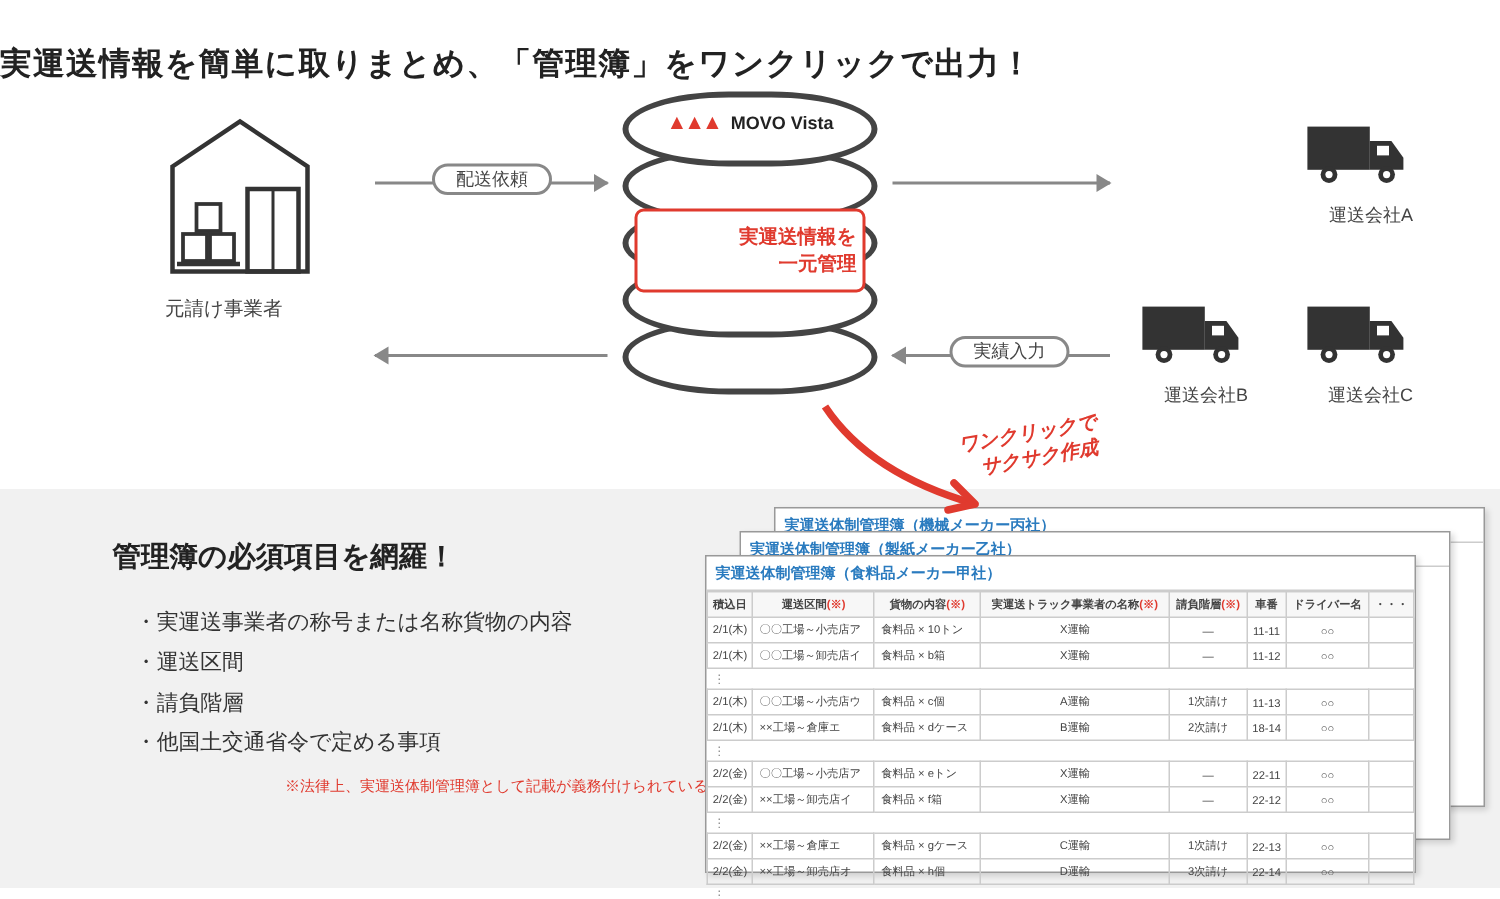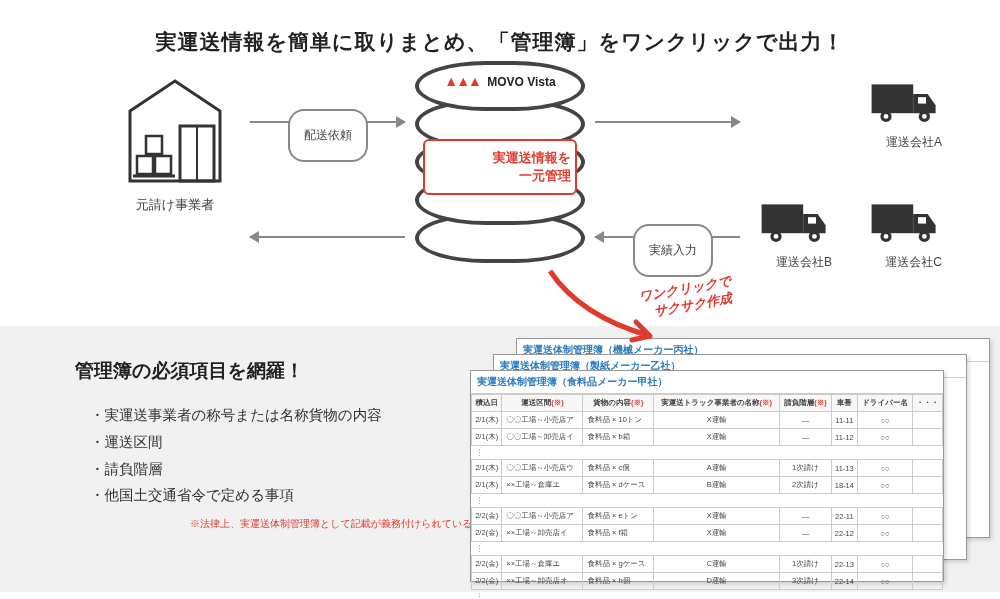--- a/index.html
+++ b/index.html
@@ -1,19 +1,19 @@
 <!DOCTYPE html>
 <html><head>
 <meta charset="utf-8">
 <style>
 * { box-sizing: border-box; margin: 0; padding: 0; }
 body { font-family: "Hiragino Sans", "Meiryo", sans-serif; background: #fff; width: 1000px; height: 599px; position: relative; overflow: hidden; }
-.headline { text-align: center; font-size: 21px; font-weight: 700; padding: 28px 0 10px; color: #222; letter-spacing: 1px; }
+.headline { text-align: left; font-size: 21px; font-weight: 700; padding: 28px 0 10px; color: #222; letter-spacing: 1px; }
 .top { position: relative; height: 260px; }
-.warehouse { position: absolute; left: 110px; top: 10px; width: 130px; text-align: center; }
+.warehouse { position: absolute; left: 110px; top: 10px; width: 130px; text-align: left; }
 .warehouse svg { width: 100px; height: 110px; }
 .contractor-label { font-size: 13px; margin-top: 6px; color: #444; }
 .db { position: absolute; left: 410px; top: -5px; width: 180px; text-align: center; }
 .db-stack { position: relative; width: 170px; height: 190px; margin: 0 auto; }
 .disk { position: absolute; left: 0; width: 170px; height: 50px; border: 4px solid #444; border-radius: 50%/60%; background: #fff; }
 .d0 { top: 0; z-index: 5; }
 .d1 { top: 38px; z-index: 4; }
 .d2 { top: 76px; z-index: 3; }
 .d3 { top: 114px; z-index: 2; }
 .d4 { top: 152px; z-index: 1; }
@@ -22,21 +22,21 @@
 .db-label-box { position: absolute; top: 78px; left: 8px; width: 154px; border: 2px solid #e03a2e; background: #fff; border-radius: 6px; padding: 8px 4px; z-index: 20; text-align: right; }
 .db-label-box span { display: block; color: #e03a2e; font-size: 13px; font-weight: 700; line-height: 1.4; }
 .arrow-lr { position: absolute; height: 2px; }
 .a-top { top: 55px; left: 250px; width: 155px; }
 .a-bot { top: 170px; left: 250px; width: 155px; }
 .a-tr { top: 55px; left: 595px; width: 145px; }
 .a-br { top: 170px; left: 595px; width: 145px; }
 .arrow-line { position: absolute; top: 0; left: 0; right: 0; height: 2px; background: #888; }
 .arrow-head-r { position: absolute; right: -1px; top: -5px; width: 0; height: 0; border-top: 6px solid transparent; border-bottom: 6px solid transparent; border-left: 10px solid #888; }
 .arrow-head-l { position: absolute; left: -1px; top: -5px; width: 0; height: 0; border-top: 6px solid transparent; border-bottom: 6px solid transparent; border-right: 10px solid #888; }
-.pill { position: absolute; background: #fff; border: 2px solid #888; border-radius: 16px; padding: 16px 14px; font-size: 12px; color: #444; top: -12px; }
+.pill { position: absolute; background: #fff; border: 2px solid #888; border-radius: 16px; padding: 0 14px; font-size: 12px; color: #444; top: -12px; }
 .trucks { position: absolute; right: 20px; top: 0; width: 250px; }
 .truck { position: absolute; text-align: center; }
 .truck svg { width: 72px; height: 52px; }
 .tlabel { font-size: 12px; color: #444; margin-top: 2px; text-align: right; }
 .tA { left: 140px; top: 10px; }
 .tB { left: 30px; top: 130px; }
 .tC { left: 140px; top: 130px; }
 .red-curve { position: absolute; left: 540px; top: 200px; width: 140px; height: 90px; z-index: 30; }
 .red-anno { position: absolute; left: 640px; top: 215px; color: #e03a2e; font-size: 13px; font-weight: 600; transform: rotate(-10deg); line-height: 1.3; z-index: 30; font-style: italic; }
 .lower { position: relative; background: #f1f1f1; height: 266px; padding: 20px 0 0 0; }

